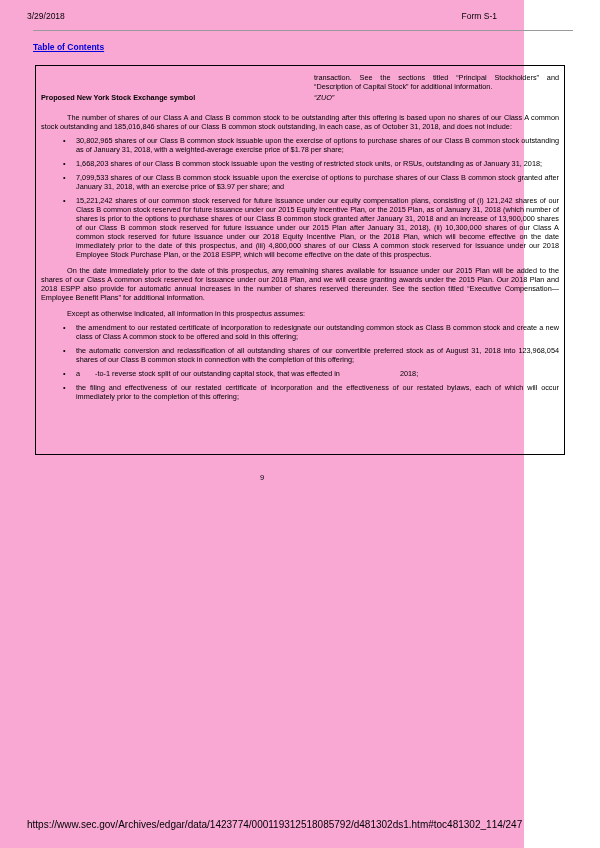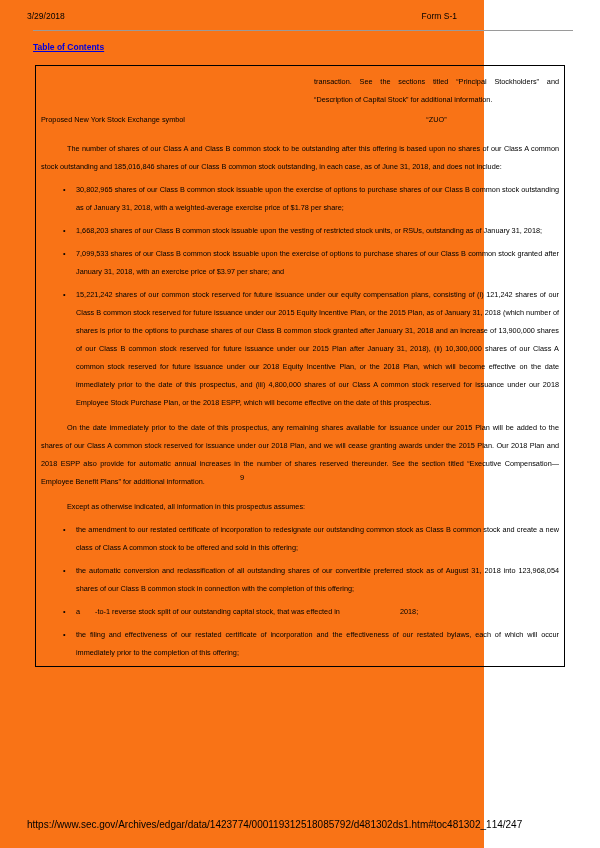--- a/index.html
+++ b/index.html
@@ -4,47 +4,47 @@
 <style>
   * { margin:0; padding:0; box-sizing:border-box; }
   html,body { background:#ffffff; }
   body {
     width:600px; height:848px;
     font-family:"Liberation Sans", sans-serif;
     color:#000;
     position:relative;
     overflow:hidden;
   }
-  .page { position:absolute; inset:0; width:484px; height:848px; background:#f97316;padding-left:22px; }
+  .page { position:absolute; inset:0; width:524px; height:848px; background:#f9a8d4;padding-left:22px; }
 
   
   .print-header { position:absolute; top:11px; left:27px; right:27px; height:12px; font-size:8.5px; color:#000; }
   .ph-date { position:absolute; left:0; top:0; }
   .ph-title { position:absolute; left:0; right:0; top:0; text-align:right; }
   .rule { position:absolute; top:30px; left:33px; width:540px; height:0; border-top:1px solid #9a9a9a; }
 
   .toc-link {
     position:absolute; top:42px; left:33px;
     font-size:8.5px; font-weight:bold;
     color:#0000dd; 
     cursor:pointer;
   }
 
   
   .doc-box {
     position:absolute; top:65px; left:35px; width:530px; min-height:390px;
     border:1px solid #000;
     padding:7px 5px 4px 5px;
-    font-size:7.3px; line-height:18px;
+    font-size:7.3px; line-height:9px;
   }
   .row { display:flex; }
-  .col-left  { width:273px; flex:none; padding-right:6px; }
+  .col-left  { width:273px; flex:none; padding-right:6px;font-weight:bold; }
   .col-right { flex:1; text-align:justify; }
   .symbol-row { margin-top:1.5px; }
-  .symbol-row .col-right { text-align:center; }
+  .symbol-row .col-right { text-align:left;font-style:italic; }
 
   .para { margin-top:11px; text-indent:26px; text-align:justify; }
   .para.mt-lg { margin-top:7px; }
 
   .bullets { margin-top:4px; }
   .bullet { display:flex; margin-top:5px; }
   .marker { flex:none; width:13px; margin-left:22px; }
   .btext  { flex:1; text-align:justify; }
   .btext.no-justify { text-align:left; }
   .gap-small { display:inline-block; width:15px; }
@@ -80,21 +80,21 @@
     <div class="row">
       <div class="col-left"></div>
       <div class="col-right">transaction. See the sections titled “Principal Stockholders” and “Description of Capital Stock” for additional information.</div>
     </div>
 
     <div class="row symbol-row">
       <div class="col-left">Proposed New York Stock Exchange symbol</div>
       <div class="col-right">“ZUO”</div>
     </div>
 
-    <p class="para">The number of shares of our Class A and Class B common stock to be outstanding after this offering is based upon no shares of our Class A common stock outstanding and 185,016,846 shares of our Class B common stock outstanding, in each case, as of June 31, 2018, and does not include:</p>
+    <p class="para">The number of shares of our Class A and Class B common stock to be outstanding after this offering is based upon no shares of our Class A common stock outstanding and 185,016,846 shares of our Class B common stock outstanding, in each case, as of October 31, 2018, and does not include:</p>
 
     <div class="bullets">
       <div class="bullet">
         <span class="marker">•</span>
         <div class="btext">30,802,965 shares of our Class B common stock issuable upon the exercise of options to purchase shares of our Class B common stock outstanding as of January 31, 2018, with a weighted-average exercise price of $1.78 per share;</div>
       </div>
       <div class="bullet">
         <span class="marker">•</span>
         <div class="btext">1,668,203 shares of our Class B common stock issuable upon the vesting of restricted stock units, or RSUs, outstanding as of January 31, 2018;</div>
       </div>

